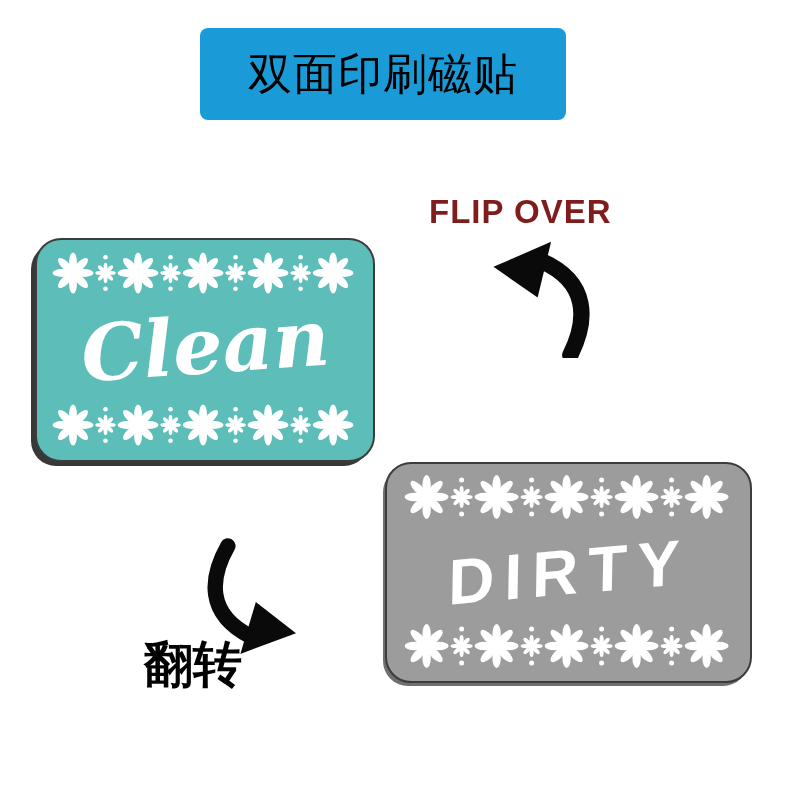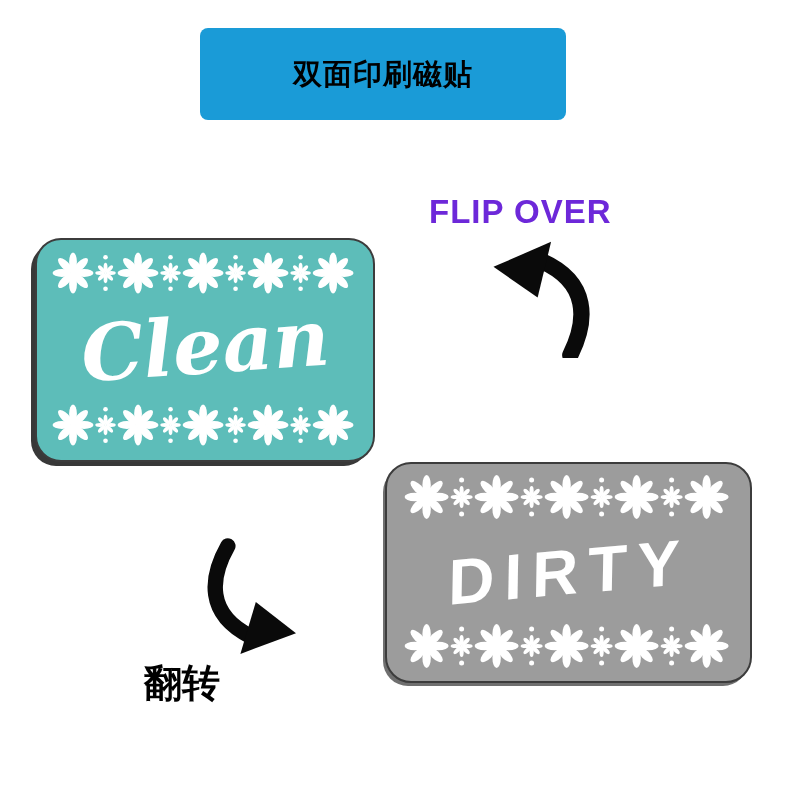--- a/index.html
+++ b/index.html
@@ -18,35 +18,35 @@
     left: 200px; top: 28px;
     width: 366px; height: 92px;
     background: var(--banner-blue, #1a9bd7);
     border-radius: 8px;
     display: flex;
     flex-direction: column;
     align-items: center;
     justify-content: center;
   }
   .banner-line {
-    font-size: 29px;
-    font-weight: 700;
+    font-size: 44px;
+    font-weight: 400;
     color: var(--banner-text, #000000);
     line-height: 1.32;
     letter-spacing: 1px;
     white-space: nowrap;
   }
 
   
   .flip-over {
     position: absolute;
     left: 429px; top: 193px;
     font-size: 33px;
     font-weight: 700;
-    color: #6d28d9;
+    color: #7f1d1d;
     letter-spacing: 1px;
     white-space: nowrap;
   }
 
   
   .arrow { position: absolute; color: var(--arrow-black, #000000); }
   .arrow-top    { left: 466px; top: 238px; width: 126px; height: 120px; }
   .arrow-bottom { left: 205px; top: 540px; width: 118px; height: 124px; transform: rotate(183deg); }
 
   
@@ -96,22 +96,22 @@
     font-weight: 700;
     font-size: 64px;
     letter-spacing: 10px;
     line-height: 1;
     transform: rotate(-5deg) skewX(-6deg);
   }
 
   
   .flip-zh {
     position: absolute;
-    left: 144px; top: 658px;
-    font-size: 38px;
+    left: 144px; top: 632px;
+    font-size: 49px;
     font-weight: 700;
     color: #000000;
     white-space: nowrap;
   }
 </style>
 </head>
 <body>
 
 <svg width="0" height="0" style="position:absolute" aria-hidden="true">
   <defs>

